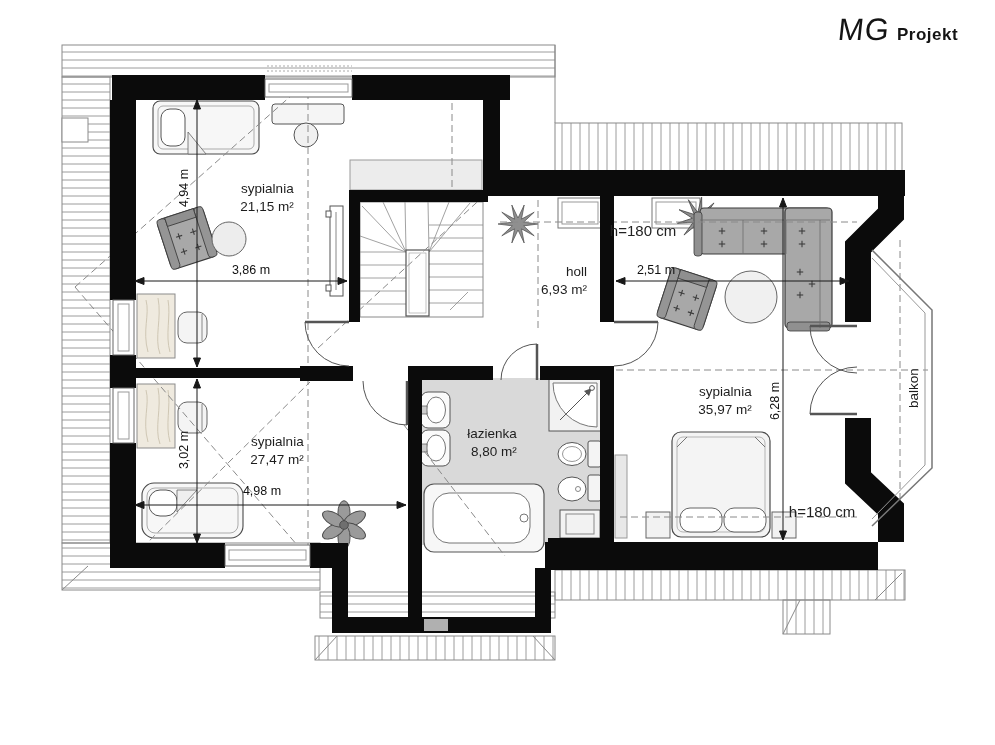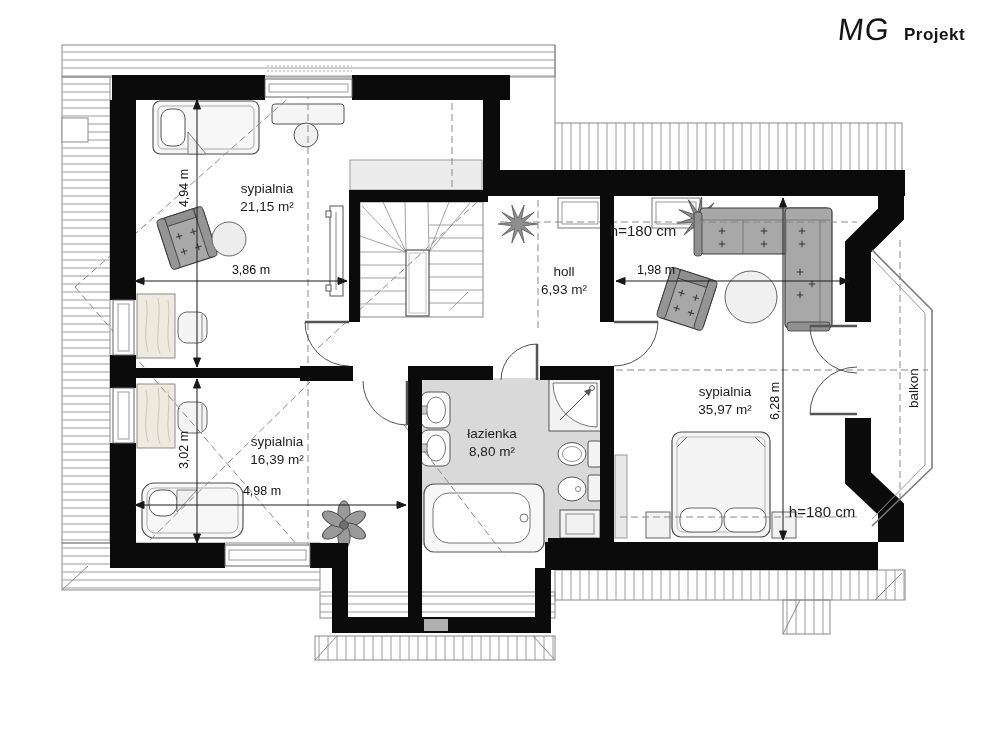--- a/index.html
+++ b/index.html
@@ -1,27 +1,27 @@
 <!DOCTYPE html>
 <html><head>
 <meta charset="utf-8">
 <style>
   html,body{margin:0;padding:0;background:#ffffff;}
   .stage{position:relative;width:995px;height:745px;background:#fff;overflow:hidden;
          font-family:"Liberation Sans",sans-serif;}
   .plan-svg{position:absolute;left:0;top:0;}
   .lbl{position:absolute;transform:translate(-50%,-50%);text-align:center;white-space:nowrap;
        color:#1d1d1d;font-size:13.5px;line-height:1.3;}
-  .lbl .nm,.lbl .ar{display:block;}
+  .lbl .nm,.lbl .ar{display:block;text-align:right;}
   .dim{position:absolute;transform:translate(-50%,-50%);font-size:12.5px;color:#111;white-space:nowrap;}
   .rot{transform:translate(-50%,-50%) rotate(-90deg);}
   .small{font-size:15px;color:#222;}
   .logo{position:absolute;left:838px;top:12px;display:flex;align-items:baseline;color:#141414;}
   .logo .mg{font-size:31px;font-weight:500;letter-spacing:1px;transform:skewX(-6deg);}
-  .logo .pj{font-size:17px;font-weight:700;letter-spacing:.5px;margin-left:14px;}
+  .logo .pj{font-size:17px;font-weight:700;letter-spacing:.5px;margin-left:7px;}
 </style>
 </head>
 <body>
 
 <div class="stage">
 
 <svg class="plan-svg" width="995" height="745" viewBox="0 0 995 745">
 <defs>
   <pattern id="hatchH" patternUnits="userSpaceOnUse" width="10" height="8">
     <line x1="0" y1="4" x2="10" y2="4" stroke="#9c9c9c" stroke-width="1"></line>
@@ -359,40 +359,40 @@
 <div class="lbl" style="left:267px;top:198px">
   <span class="nm">sypialnia</span>
   <span class="ar">21,15 m²</span>
 </div>
 <div class="lbl" style="left:564px;top:281px">
   <span class="nm">holl</span>
   <span class="ar">6,93 m²</span>
 </div>
 <div class="lbl" style="left:277px;top:451px">
   <span class="nm">sypialnia</span>
-  <span class="ar">16,39 m²</span>
+  <span class="ar">27,47 m²</span>
 </div>
 <div class="lbl" style="left:492px;top:443px">
   <span class="nm">łazienka</span>
   <span class="ar">8,80 m²</span>
 </div>
 <div class="lbl" style="left:725px;top:401px">
   <span class="nm">sypialnia</span>
   <span class="ar">35,97 m²</span>
 </div>
 <div class="lbl rot" style="left:914px;top:388px">balkon</div>
 
 <div class="dim small" style="left:643px;top:230px">h=180 cm</div>
 <div class="dim small" style="left:822px;top:511px">h=180 cm</div>
 
 <div class="dim rot" style="left:184px;top:188px">4,94 m</div>
 <div class="dim" style="left:251px;top:270px">3,86 m</div>
 <div class="dim rot" style="left:184px;top:450px">3,02 m</div>
 <div class="dim" style="left:262px;top:491px">4,98 m</div>
-<div class="dim" style="left:656px;top:270px">1,98 m</div>
+<div class="dim" style="left:656px;top:270px">2,51 m</div>
 <div class="dim rot" style="left:775px;top:401px">6,28 m</div>
 
 <div class="logo">
   <span class="mg">MG</span>
   <span class="pj">Projekt</span>
 </div>
 
 </div>
 
 </body></html>

